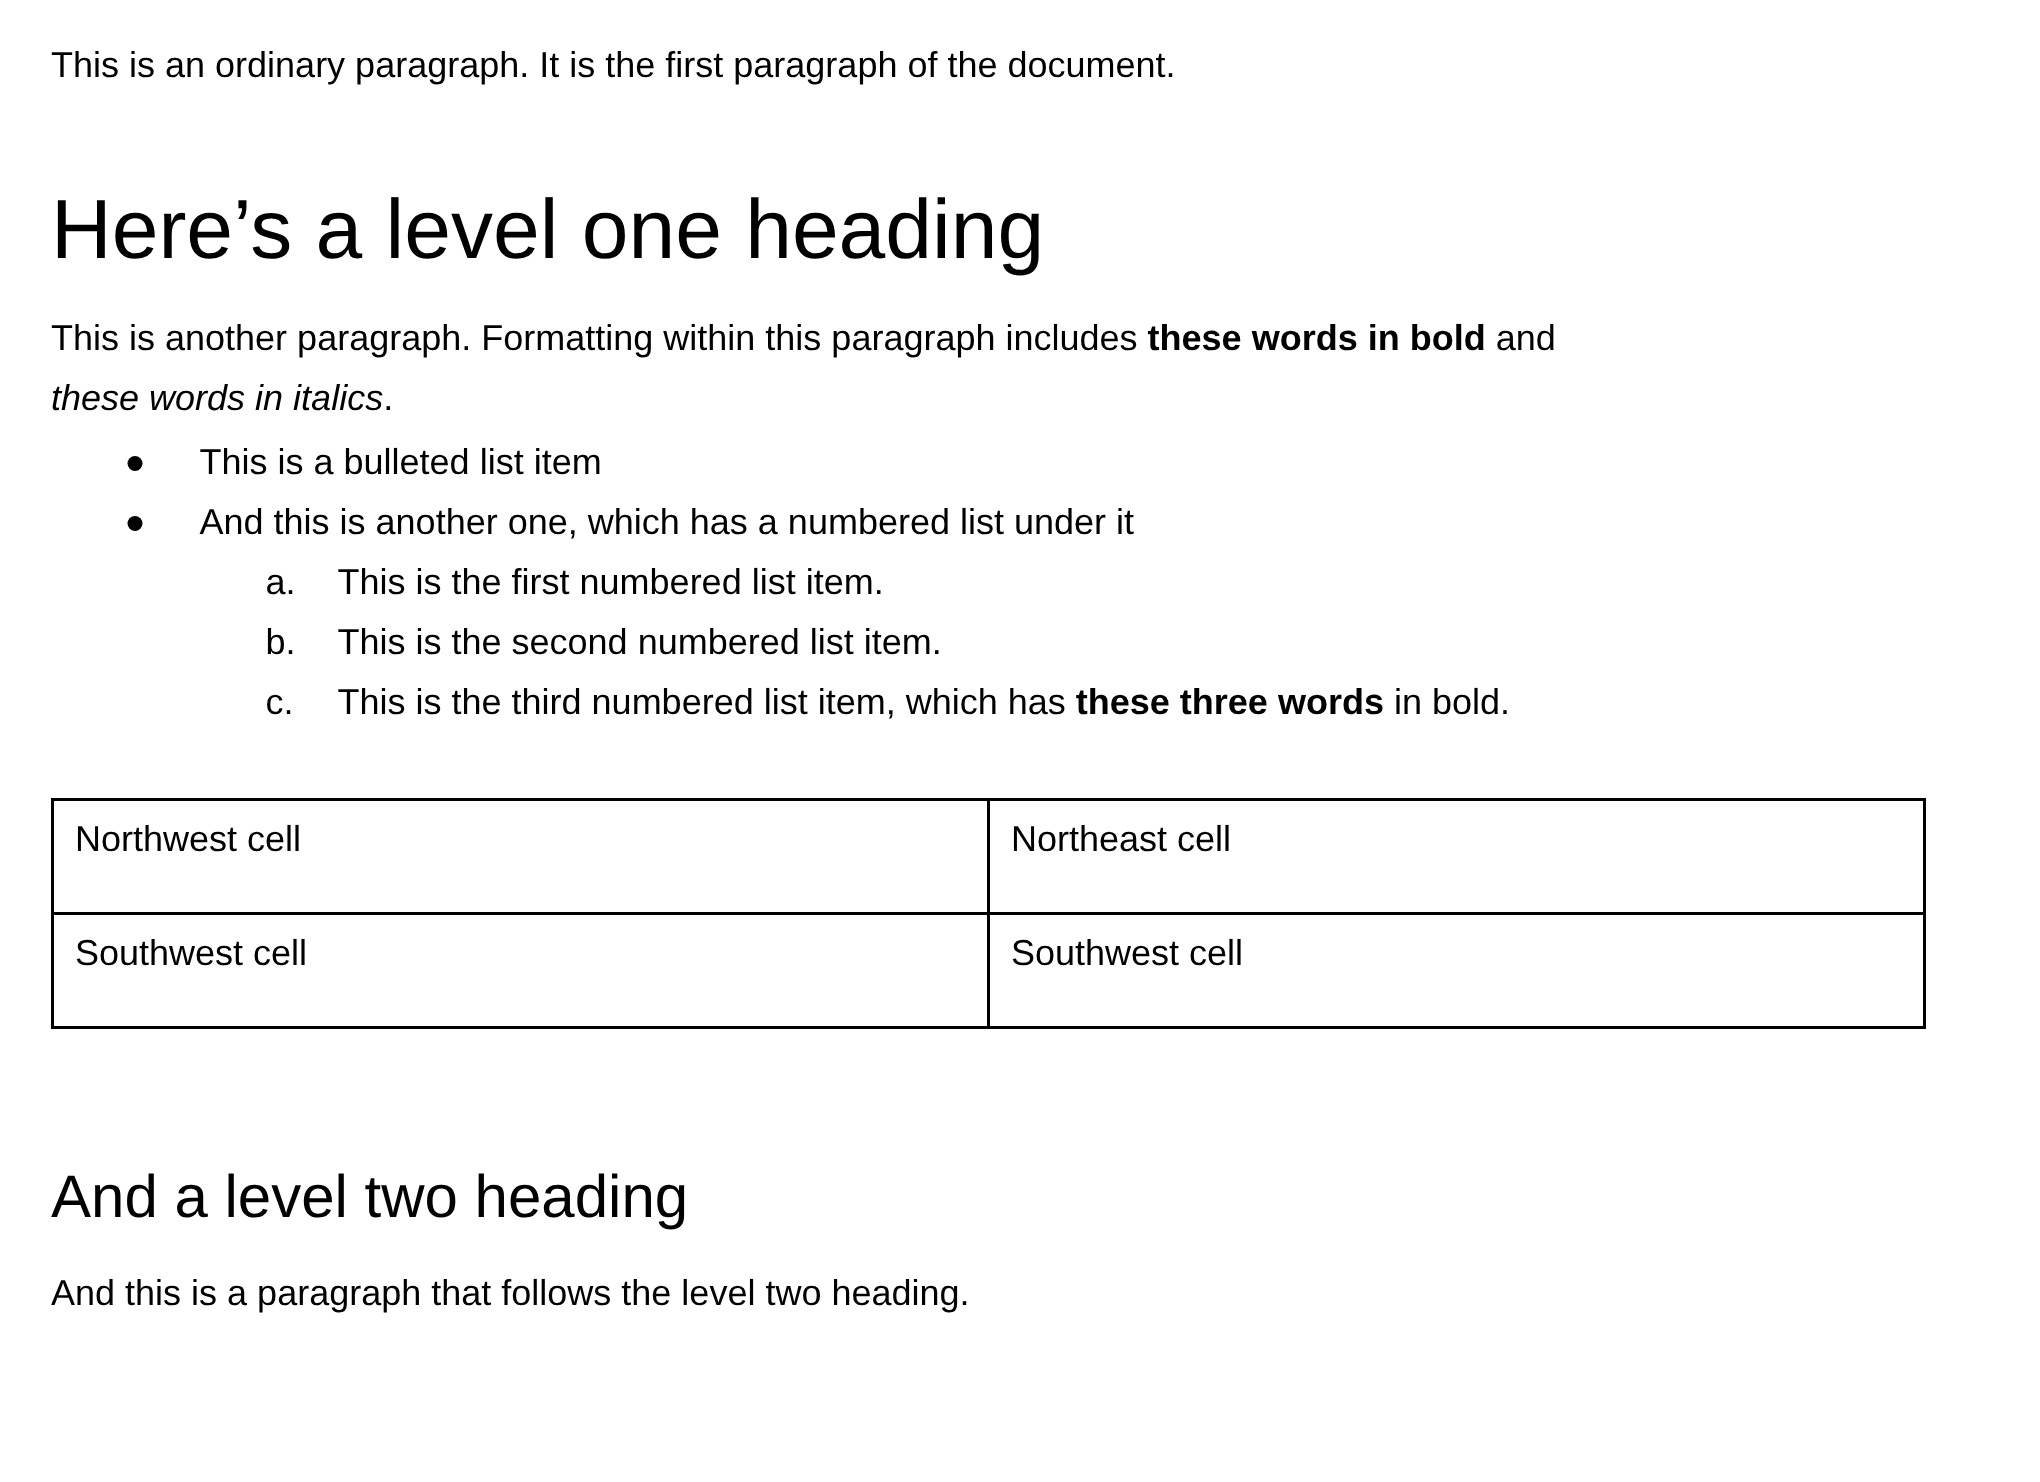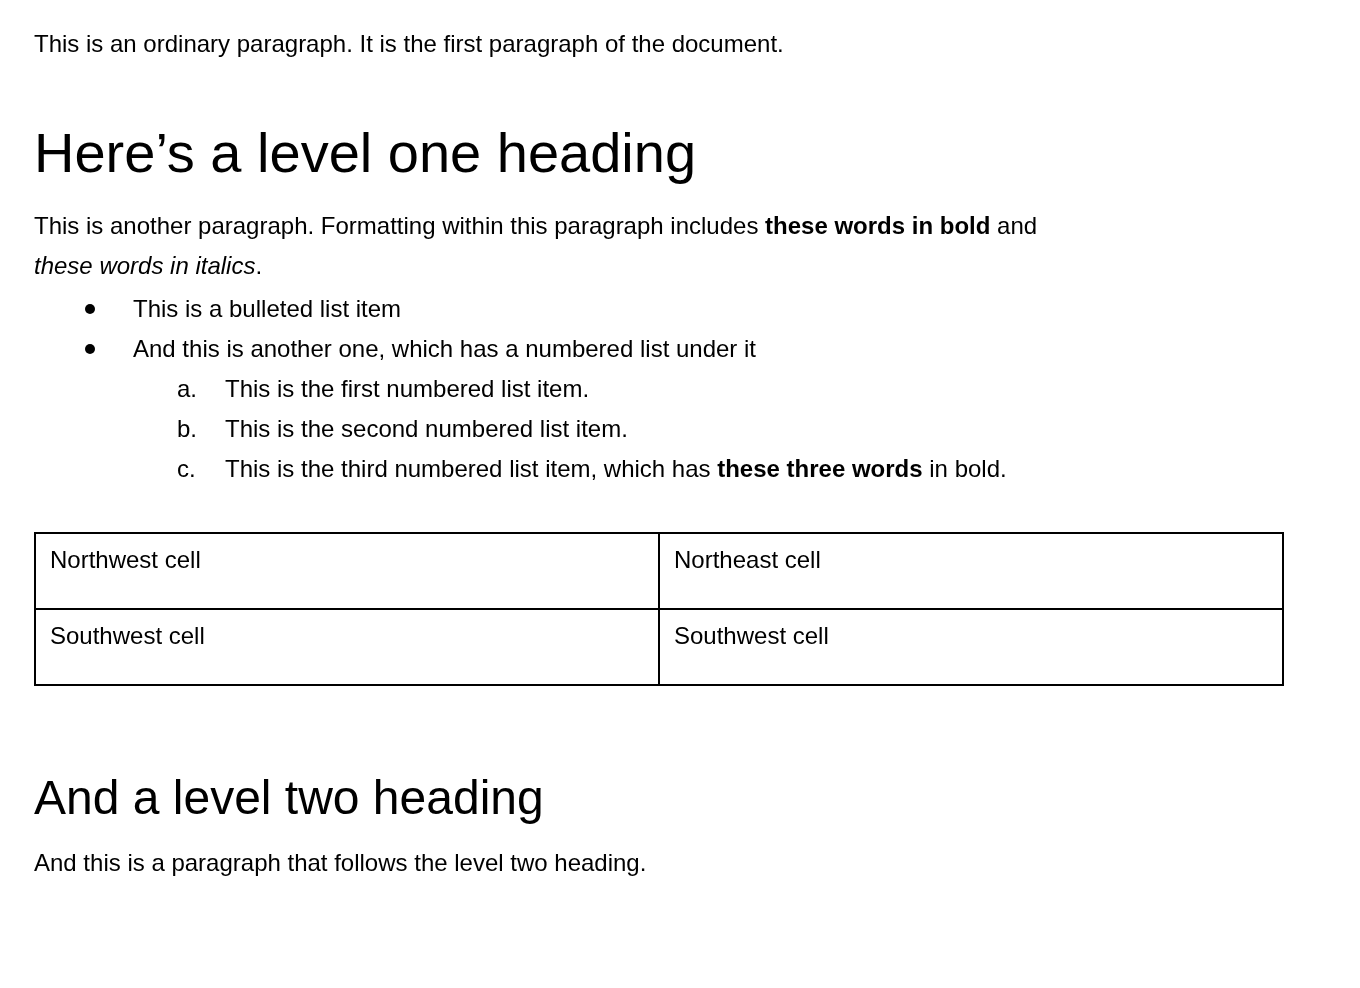--- a/index.html
+++ b/index.html
@@ -29,21 +29,21 @@
   .para-first {
     margin: 0;
   }
   h1 {
     font-size: 56px;
     line-height: 56px;
     font-weight: 400;
     margin: 61px 0 25px 0;
   }
   h2 {
-    font-size: 48px;
+    font-size: 40px;
     line-height: 42px;
     font-weight: 400;
     margin: 91px 0 24px 0;
   }
   .para-formatted {
     max-width: 1260px;
   }
   b, strong { font-weight: 700; }
   i, em { font-style: italic; }
 

